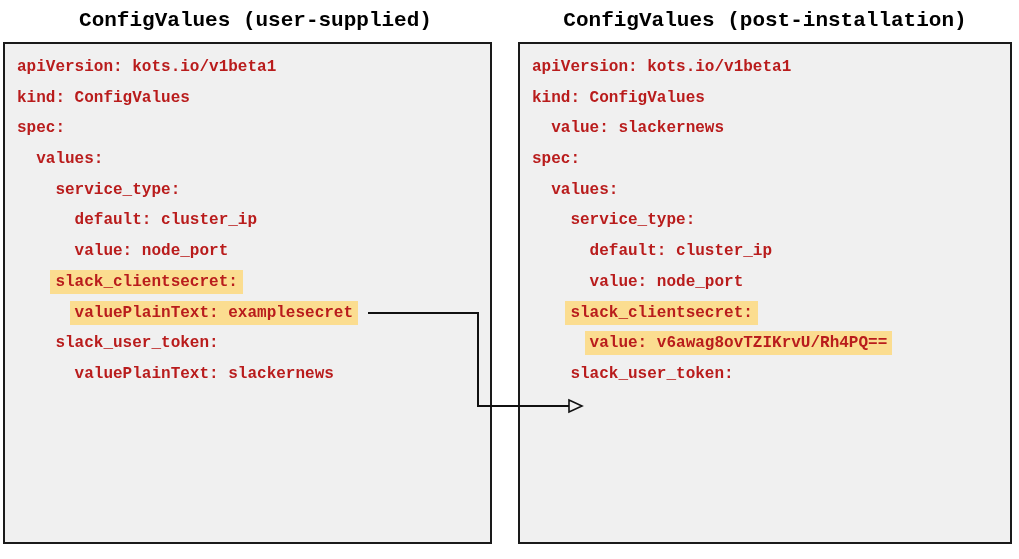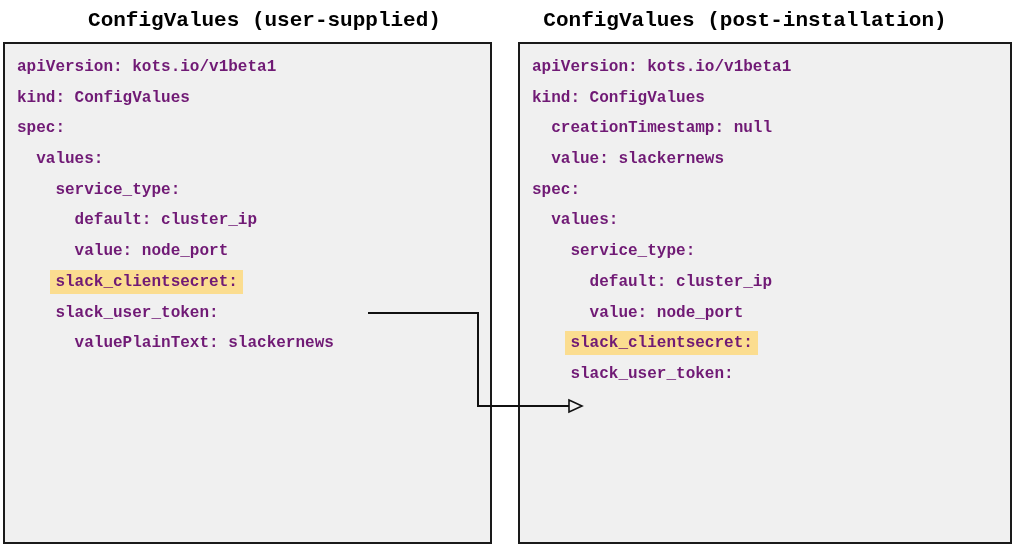--- a/index.html
+++ b/index.html
@@ -15,42 +15,42 @@
     position: absolute;
     top: 7px;
     height: 28px;
     line-height: 28px;
     text-align: center;
     font-size: 21px;
     font-weight: bold;
     color: #000000;
     white-space: pre;
   }
-  .panel-title.left  { left: 20px;   width: 489px; font-family: Liberation Mono, monospace; }
-  .panel-title.right { left: 498px; width: 494px; }
+  .panel-title.left  { left: 11px;   width: 489px; font-family: Liberation Mono, monospace; }
+  .panel-title.right { left: 518px; width: 494px; }
   .panel {
     position: absolute;
     top: 42px;
     height: 502px;
     box-sizing: border-box;
     background: var(--panel-bg, #f0f0f0);
     border: 2px solid var(--panel-border, #1a1a1a);
   }
   .panel.left  { left: 3px;   width: 489px; }
   .panel.right { left: 518px; width: 494px; }
   .code {
     padding: 8px 12px 0 12px;
   }
   .line {
     white-space: pre;
     font-size: 16px;
     font-weight: bold;
     line-height: 30.7px;
     height: 30.7px;
-    color: #701a75;
+    color: #b91c1c;
   }
   .hl {
     background: var(--highlight, #fbdd90);
     padding: 3px 5px;
     margin-left: -5px;
   }
   .arrow-overlay {
     position: absolute;
     left: 0; top: 0;
     width: 1019px; height: 559px;
@@ -69,37 +69,38 @@
   <div class="panel left">
     <div class="code" id="left-code">
         <div class="line"><span>apiVersion: kots.io/v1beta1</span></div>
         <div class="line"><span>kind: ConfigValues</span></div>
         <div class="line"><span>spec:</span></div>
         <div class="line">  <span>values:</span></div>
         <div class="line">    <span>service_type:</span></div>
         <div class="line">      <span>default: cluster_ip</span></div>
         <div class="line">      <span>value: node_port</span></div>
         <div class="line">    <span class="hl">slack_clientsecret:</span></div>
+        <div class="line">      <span class="hl">valuePlainText: examplesecret</span></div>
         <div class="line">    <span>slack_user_token:</span></div>
         <div class="line">      <span>valuePlainText: slackernews</span></div>
       </div>
   </div>
 
   <div class="panel right">
     <div class="code" id="right-code">
         <div class="line"><span>apiVersion: kots.io/v1beta1</span></div>
         <div class="line"><span>kind: ConfigValues</span></div>
-        <div class="line">  <span>creationTimestamp: null</span></div>
         <div class="line">  <span>value: slackernews</span></div>
         <div class="line"><span>spec:</span></div>
         <div class="line">  <span>values:</span></div>
         <div class="line">    <span>service_type:</span></div>
         <div class="line">      <span>default: cluster_ip</span></div>
         <div class="line">      <span>value: node_port</span></div>
         <div class="line">    <span class="hl">slack_clientsecret:</span></div>
+        <div class="line">      <span class="hl">value: v6awag8ovTZIKrvU/Rh4PQ==</span></div>
         <div class="line">    <span>slack_user_token:</span></div>
       </div>
   </div>
 
   <svg class="arrow-overlay" viewBox="0 0 1019 559" xmlns="http://www.w3.org/2000/svg">
     <polyline points="368,313 478,313 478,406 569,406" fill="none" stroke="#111111" stroke-width="2"></polyline>
     <polygon points="569,400 582,406 569,412" fill="none" stroke="#111111" stroke-width="1.6"></polygon>
   </svg>
 
 </div>

